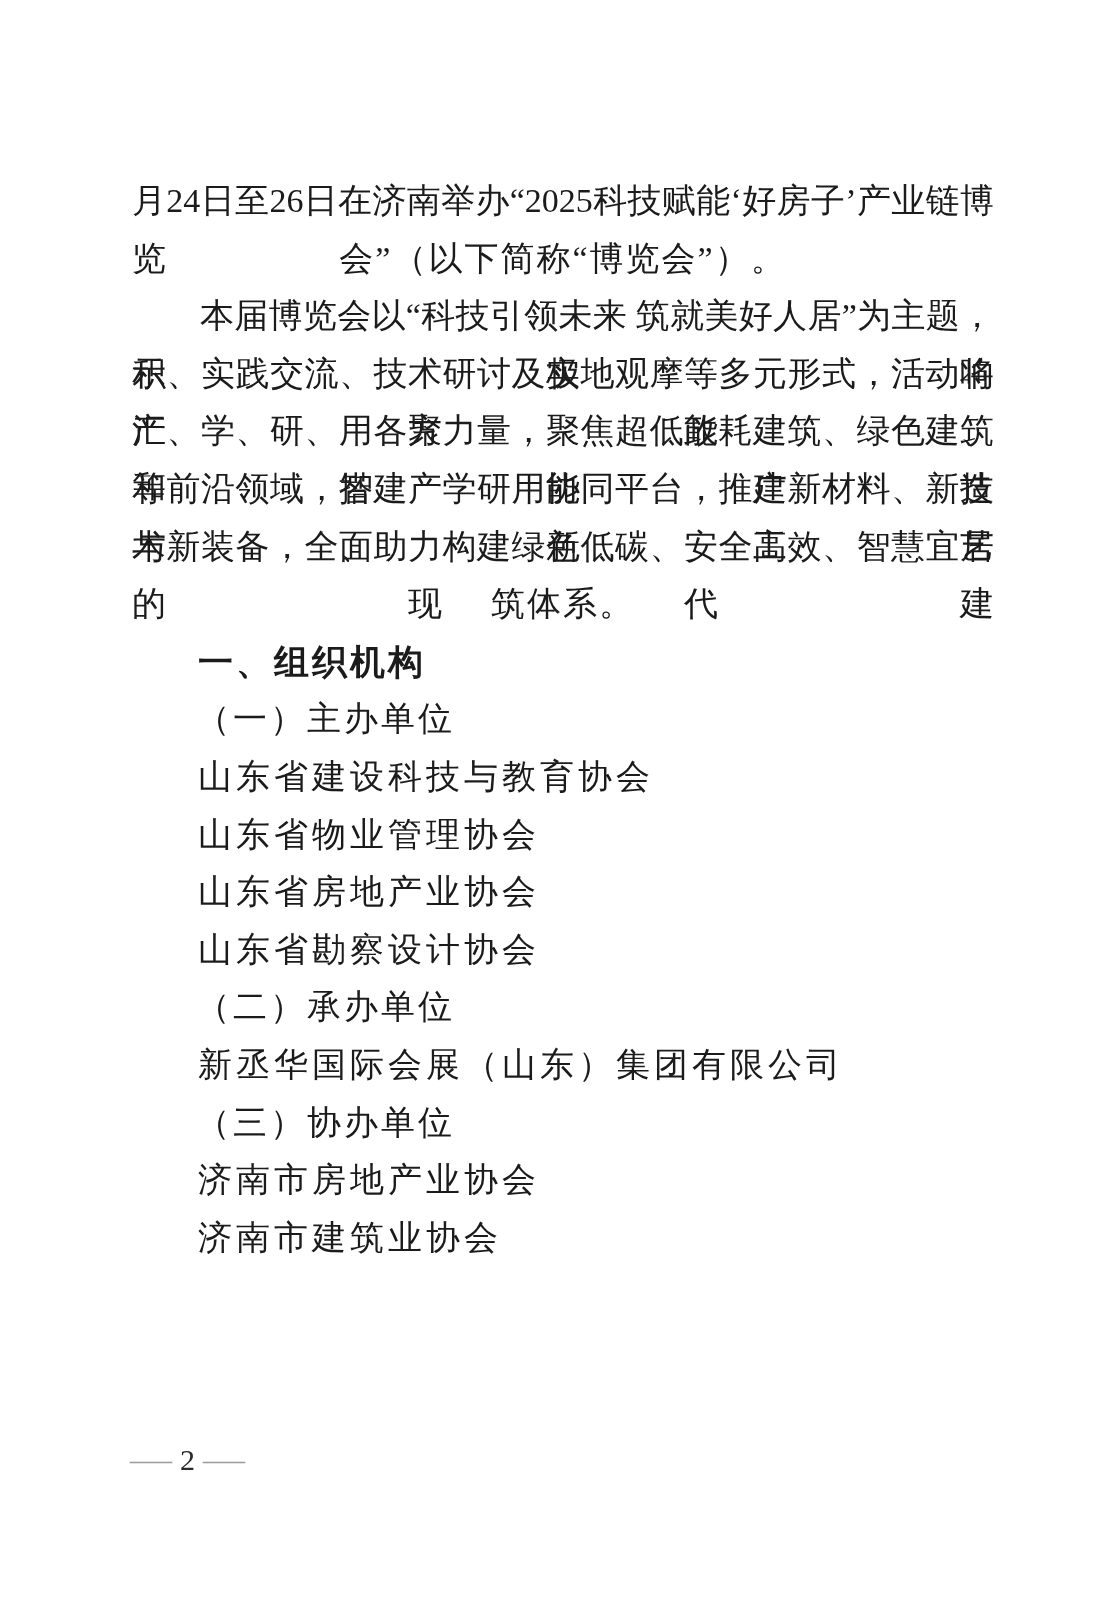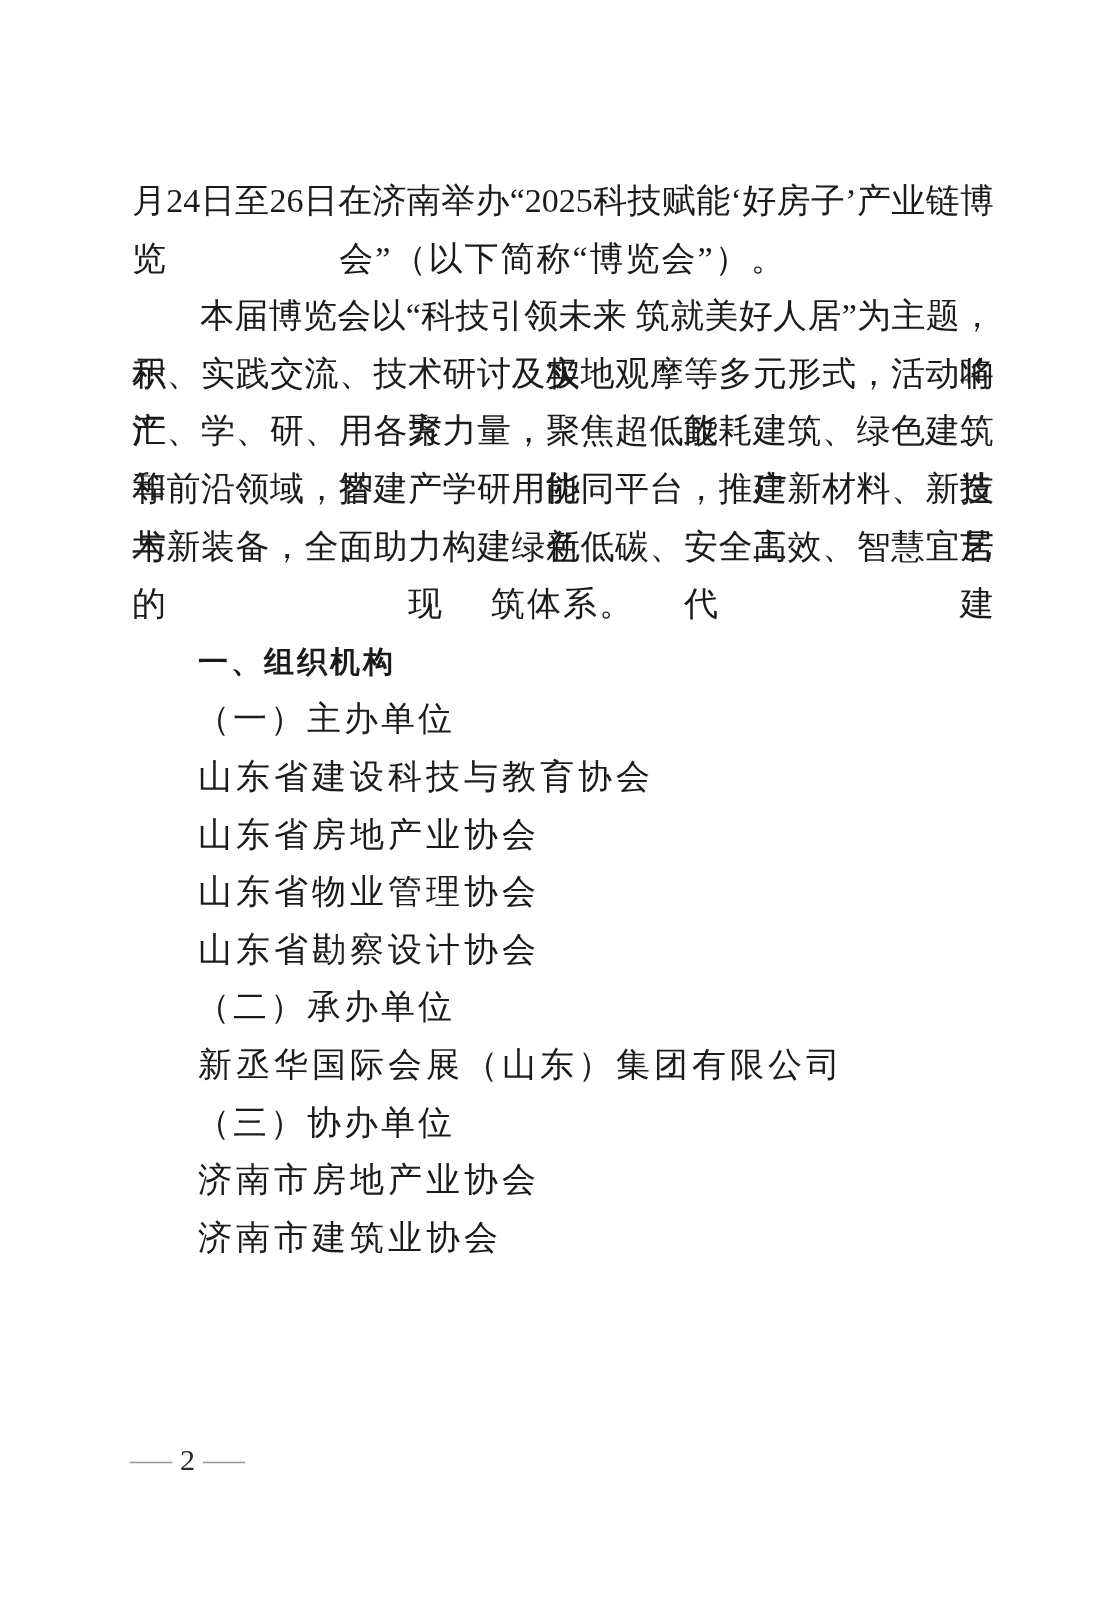--- a/index.html
+++ b/index.html
@@ -39,21 +39,21 @@
     letter-spacing: 2px;
   }
   .indent2 {
     text-indent: 68px;
   }
   .heading {
     font-family: "Liberation Sans", sans-serif;
     font-weight: 700;
     padding-left: 66px;
     letter-spacing: 3px;
-    font-size: 30px;
+    font-size: 35px;
   }
   .sublabel {
     padding-left: 64px;
     letter-spacing: 3px;
   }
   .org {
     padding-left: 66px;
     letter-spacing: 4px;
   }
   .footer {
@@ -90,22 +90,22 @@
     <div class="line jl">示、实践交流、技术研讨及实地观摩等多元形式，活动将汇聚政、</div>
     <div class="line jl">产、学、研、用各方力量，聚焦超低能耗建筑、绿色建筑和智能建造</div>
     <div class="line jl">等前沿领域，搭建产学研用协同平台，推广新材料、新技术、新工艺</div>
     <div class="line jl">与新装备，全面助力构建绿色低碳、安全高效、智慧宜居的现代建</div>
     <div class="line short">筑体系。</div>
 
     <div class="line heading">一、组织机构</div>
 
     <div class="line sublabel">（一）主办单位</div>
     <div class="line org">山东省建设科技与教育协会</div>
+    <div class="line org">山东省物业管理协会</div>
     <div class="line org">山东省房地产业协会</div>
-    <div class="line org">山东省物业管理协会</div>
     <div class="line org">山东省勘察设计协会</div>
 
     <div class="line sublabel">（二）承办单位</div>
     <div class="line org">新丞华国际会展（山东）集团有限公司</div>
 
     <div class="line sublabel">（三）协办单位</div>
     <div class="line org">济南市房地产业协会</div>
     <div class="line org">济南市建筑业协会</div>
 
   </div>

